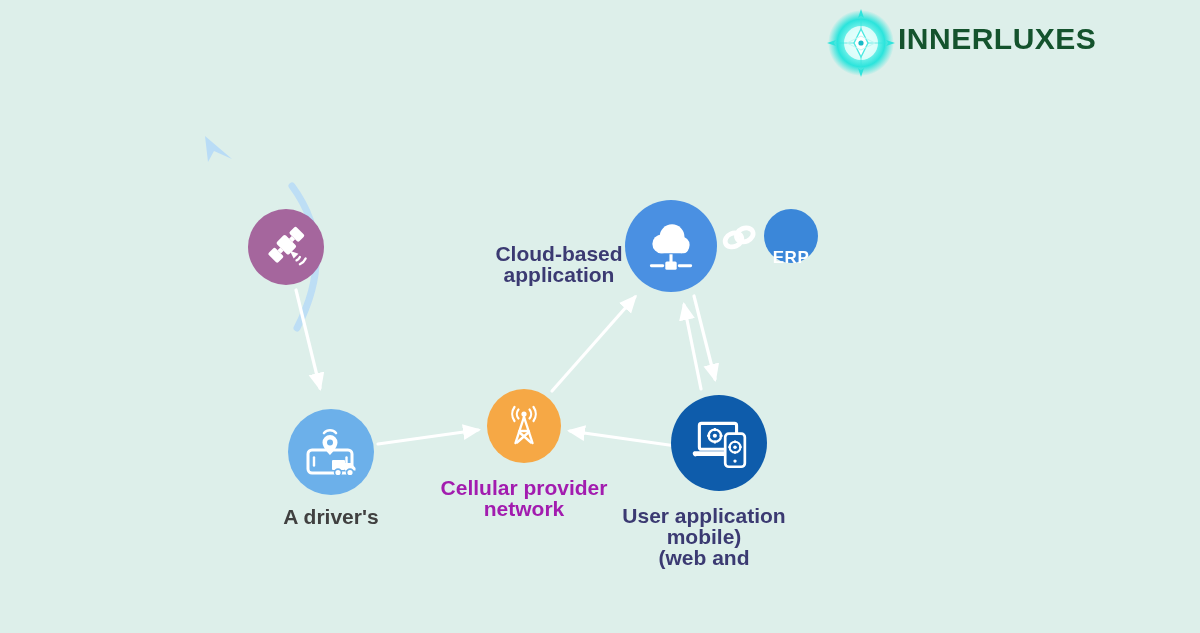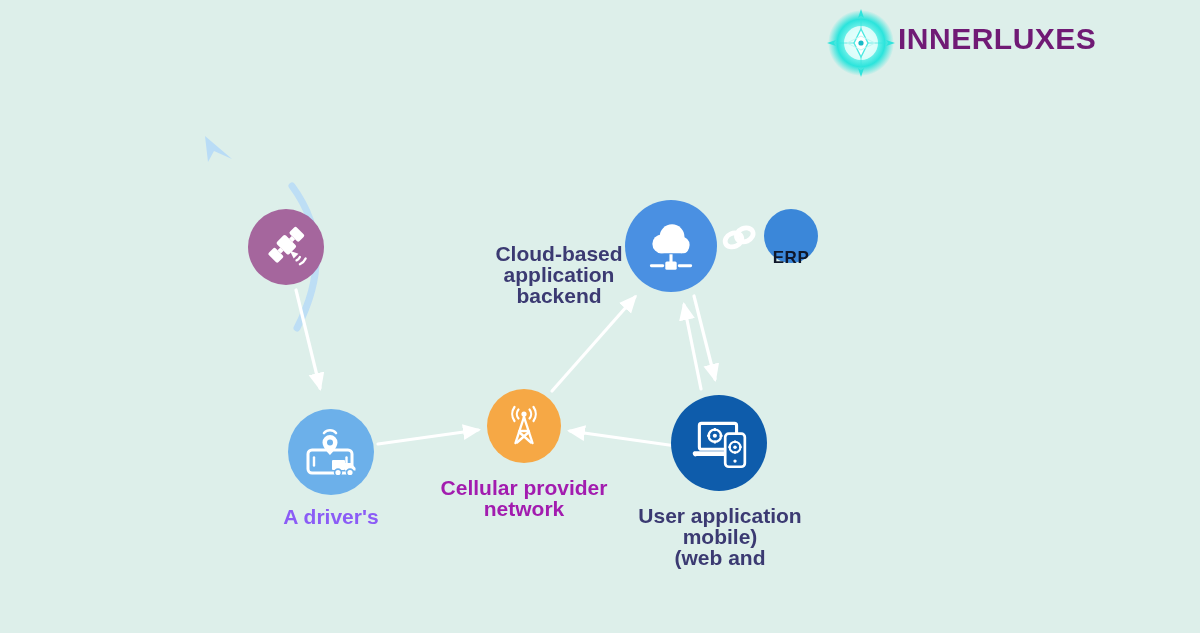--- a/index.html
+++ b/index.html
@@ -16,35 +16,35 @@
   .page-title{position:absolute;left:222px;top:131px;font-size:27.5px;font-weight:700;
               white-space:nowrap;}
 
   
   .svg-layer{position:absolute;left:0;top:0;width:1200px;height:633px;pointer-events:none;}
 
   .node-circle{position:absolute;border-radius:50%;display:flex;align-items:center;justify-content:center;}
   .node-label{position:absolute;text-align:center;font-size:21px;font-weight:600;line-height:21px;}
   .node-label .line{display:block;}
 
-  .erp-text{font-size:17px;font-weight:800;color:#0f172a;letter-spacing:.5px;margin-top:44px;}
+  .erp-text{font-size:17px;font-weight:800;color:#ffffff;letter-spacing:.5px;margin-top:44px;}
 
   
   #n-sat  {left:248px;top:209px;width:76px;height:76px;}
   #n-phone{left:288px;top:409px;width:86px;height:86px;}
   #n-cell {left:487px;top:389px;width:74px;height:74px;}
   #n-cloud{left:625px;top:200px;width:92px;height:92px;}
   #n-erp  {left:764px;top:209px;width:54px;height:54px;}
   #n-user {left:671px;top:395px;width:96px;height:96px;}
 
   #l-sat  {left:296px;top:263px;width:100px;}
   #l-phone{left:231px;top:506px;width:200px;}
   #l-cell {left:424px;top:477px;width:200px;}
   #l-cloud{left:483px;top:243px;width:152px;}
-  #l-user {left:620px;top:505px;width:200px;}
+  #l-user {left:604px;top:505px;width:200px;}
 
   .link-icon{position:absolute;left:719px;top:219px;}
 </style>
 </head>
 <body>
 
 <div id="canvas" style="background-color: rgb(221, 239, 234);">
 
   <svg class="svg-layer">
     <defs>
@@ -86,21 +86,21 @@
       <g fill="#2ee4dc">
         <path d="M35 1 l3 9 -3 -2 -3 2 z"></path>
         <path d="M35 69 l3 -9 -3 2 -3 -2 z"></path>
         <path d="M1 35 l9 -3 -2 3 2 3 z"></path>
         <path d="M69 35 l-9 -3 2 3 -2 3 z"></path>
       </g>
       <path d="M35 21 L42 35 L35 49 L28 35 Z" fill="#ffffff" stroke="#4fe9e2" stroke-width="1.4"></path>
       <path d="M21 35 L35 28 L49 35 L35 42 Z" fill="none" stroke="#bef7f3" stroke-width="1"></path>
       <circle cx="35" cy="35" r="2.6" fill="#18b9c6"></circle>
     </svg>
-    <div class="logo-text" style="color: #701a75;">INNERLUXES</div>
+    <div class="logo-text" style="color: #14532d;">INNERLUXES</div>
   </div>
 
 
   <div id="n-sat" class="node-circle" style="background-color: rgb(165, 102, 157);">
     <svg width="46" height="46" viewBox="0 0 48 48">
       <g transform="rotate(45 24 22)" fill="#ffffff">
         <rect x="17" y="1" width="14" height="10" rx="2"></rect>
         <rect x="21.5" y="11" width="5" height="4"></rect>
         <rect x="15" y="15" width="18" height="13" rx="2"></rect>
         <rect x="21.5" y="28" width="5" height="4"></rect>
@@ -123,21 +123,21 @@
       <line x1="11" y1="33.5" x2="11" y2="41.5" stroke="#ffffff" stroke-width="2.4" stroke-linecap="round"></line>
       <line x1="43.5" y1="33.5" x2="43.5" y2="41.5" stroke="#ffffff" stroke-width="2.4" stroke-linecap="round"></line>
       <g fill="#ffffff">
         <rect x="29" y="36" width="13" height="10" rx="1"></rect>
         <path d="M42 39 h6 l4.5 5 v2.5 h-10.5 z"></path>
         <circle cx="35" cy="48.5" r="3.4" stroke="#6cb0ea" stroke-width="1.6"></circle>
         <circle cx="47" cy="48.5" r="3.4" stroke="#6cb0ea" stroke-width="1.6"></circle>
       </g>
     </svg>
   </div>
-  <div id="l-phone" class="node-label" style="color: #8b5cf6;">
+  <div id="l-phone" class="node-label" style="color: #404040;">
     <span class="line">A driver's</span>
   </div>
 
   <div id="n-cell" class="node-circle" style="background-color: rgb(246, 168, 69);">
     <svg width="44" height="44" viewBox="0 0 44 44">
       <circle cx="22" cy="10" r="2.6" fill="#ffffff"></circle>
       <g stroke="#ffffff" stroke-width="2.2" fill="none" stroke-linecap="round">
         <path d="M16.5 14.5 A 7 7 0 0 1 16.5 5.5"></path>
         <path d="M12.5 17 A 12 12 0 0 1 12.5 3"></path>
         <path d="M27.5 5.5 A 7 7 0 0 1 27.5 14.5"></path>
@@ -169,21 +169,20 @@
       <g stroke="#ffffff" stroke-width="2.8" stroke-linecap="round">
         <line x1="9" y1="47" x2="20" y2="47"></line>
         <line x1="36" y1="47" x2="47" y2="47"></line>
       </g>
       <rect x="22.5" y="43" width="11" height="8" rx="1.5" fill="#ffffff"></rect>
     </svg>
   </div>
   <div id="l-cloud" class="node-label" style="color: rgb(59, 58, 114);">
     <span class="line">Cloud-based</span>
     <span class="line">application</span>
-    <span class="line">backend</span>
   </div>
 
   <svg class="link-icon" width="42" height="36" viewBox="0 0 44 36">
     <g fill="none" stroke="#ffffff" stroke-width="5" transform="rotate(-24 22 18)">
       <ellipse cx="14.5" cy="18" rx="9" ry="7"></ellipse>
       <ellipse cx="27.5" cy="18" rx="9" ry="7"></ellipse>
     </g>
   </svg>
 
   <div id="n-erp" class="node-circle" style="background-color: rgb(59, 135, 217);">

